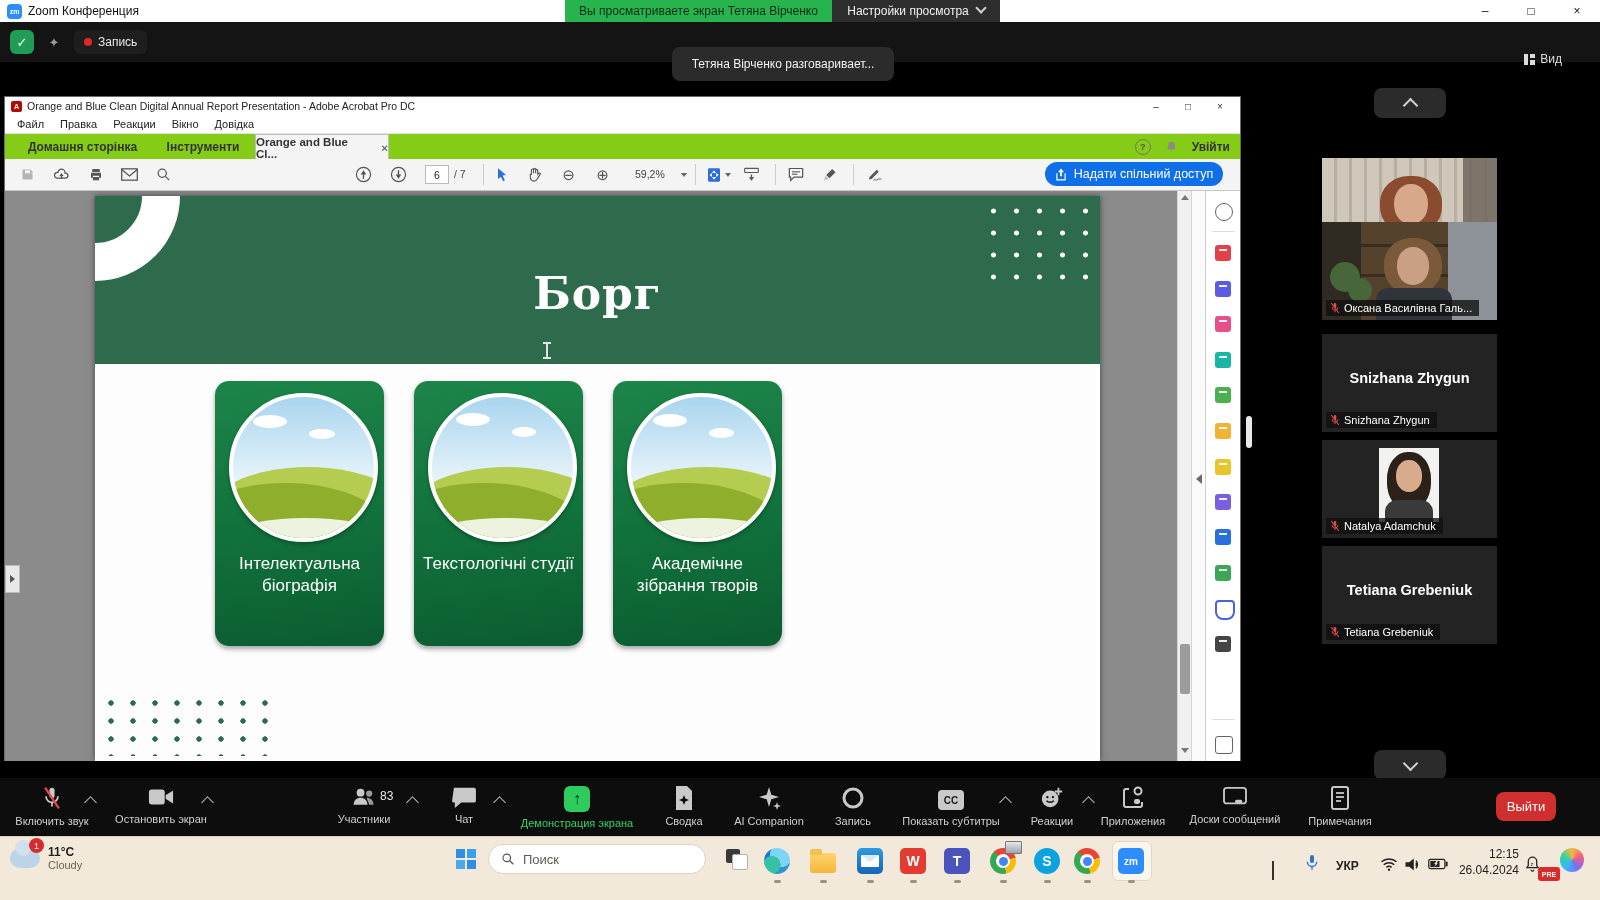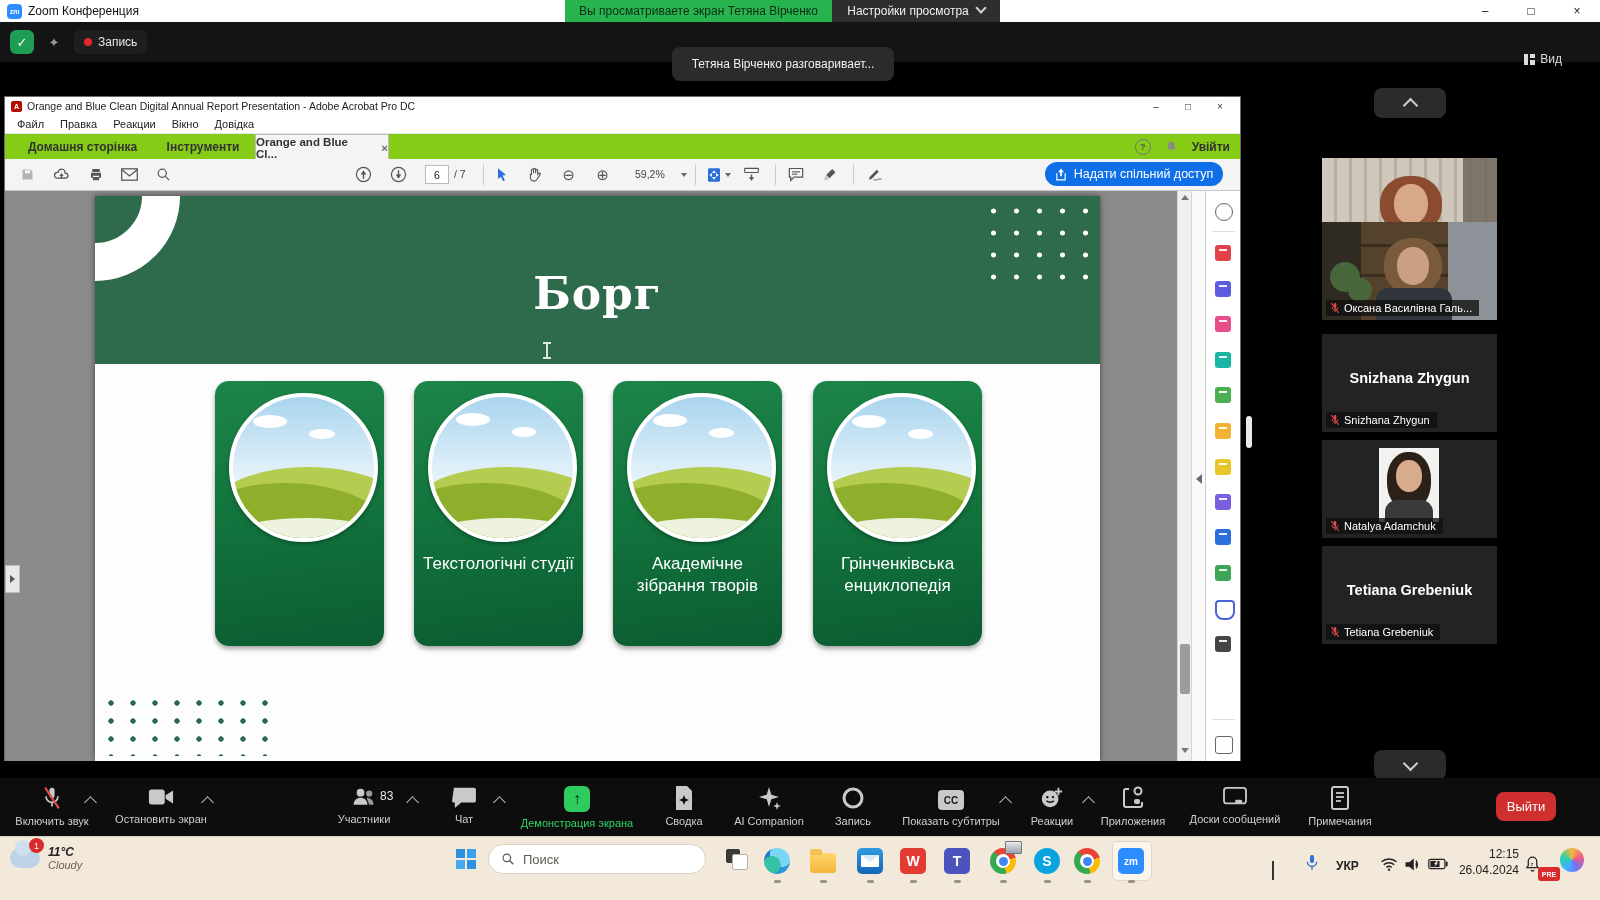--- a/index.html
+++ b/index.html
@@ -356,20 +356,21 @@
         <span class="ibeam"></span>
 
         <div class="card" style="left:120px;">
           <div class="circle">
             <span class="cloud" style="left:20px;top:18px;width:34px;height:13px;"></span>
             <span class="cloud" style="left:76px;top:32px;width:26px;height:10px;"></span>
             <span class="hillb"></span>
               <span class="hillf"></span>
               <span class="rimshine"></span>
           </div>
+          <div class="cardlabel">Інтелектуальна біографія</div>
         </div>
         <div class="card" style="left:319px;">
           <div class="circle">
             <span class="cloud" style="left:24px;top:16px;width:34px;height:13px;"></span>
             <span class="cloud" style="left:80px;top:30px;width:24px;height:10px;"></span>
             <span class="hillb"></span>
               <span class="hillf"></span>
               <span class="rimshine"></span>
           </div>
           <div class="cardlabel">Текстологічні студії</div>
@@ -377,30 +378,20 @@
         <div class="card" style="left:518px;">
           <div class="circle">
             <span class="cloud" style="left:22px;top:17px;width:34px;height:13px;"></span>
             <span class="cloud" style="left:78px;top:31px;width:25px;height:10px;"></span>
             <span class="hillb"></span>
               <span class="hillf"></span>
               <span class="rimshine"></span>
           </div>
           <div class="cardlabel">Академічне зібрання творів</div>
         </div>
-        <div class="card" style="left:718px;">
-          <div class="circle">
-            <span class="cloud" style="left:21px;top:18px;width:34px;height:13px;"></span>
-            <span class="cloud" style="left:77px;top:32px;width:25px;height:10px;"></span>
-            <span class="hillb"></span>
-              <span class="hillf"></span>
-              <span class="rimshine"></span>
-          </div>
-          <div class="cardlabel">Грінченківська енциклопедія</div>
-        </div>
 
         <div class="dots-green"></div>
       </div>
 
       <div class="scrolltrack">
         <div class="scar" style="border-bottom:5px solid #777;"></div>
         <div class="scrollthumb"></div>
         <div class="scar abs" style="border-top:5px solid #777;left:3px;bottom:4px;"></div>
       </div>
 
@@ -651,21 +642,21 @@
       <span class="zlabel">Примечания</span>
     </div>
     <div class="leave">Выйти</div>
   </div>
 
   <div class="abs taskbar">
     <div class="weather">
       <span class="wcloud">
         <span class="wbadge">1</span>
       </span>
-      <span style="display:flex;flex-direction:column;font-style:italic;">
+      <span style="display:flex;flex-direction:column;">
         <span class="wtemp">11°C</span>
         <span class="wcond">Cloudy</span>
       </span>
     </div>
     <div class="startlogo"></div>
     <div class="searchpill">
       <svg width="14" height="14" viewBox="0 0 24 24">
           <circle cx="10" cy="10" r="6.5" fill="none" stroke="#555" stroke-width="2"></circle>
           <line x1="15" y1="15" x2="21" y2="21" stroke="#555" stroke-width="2"></line>
         </svg>

